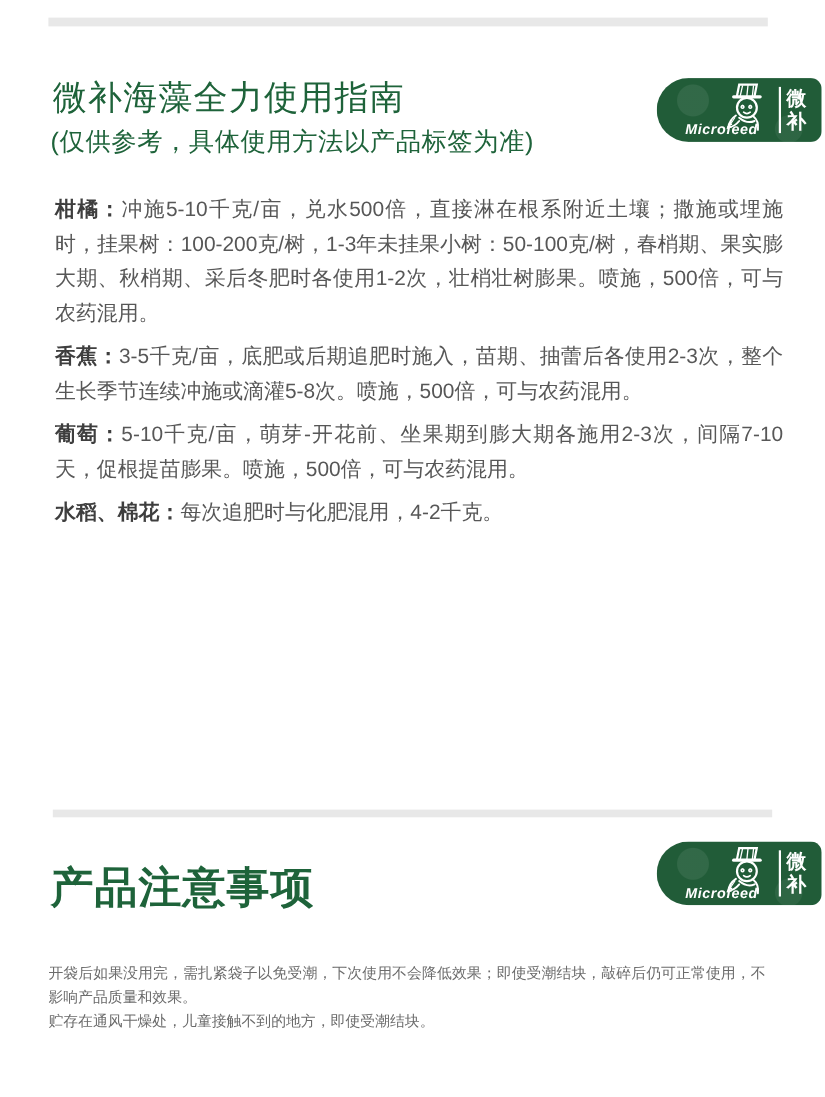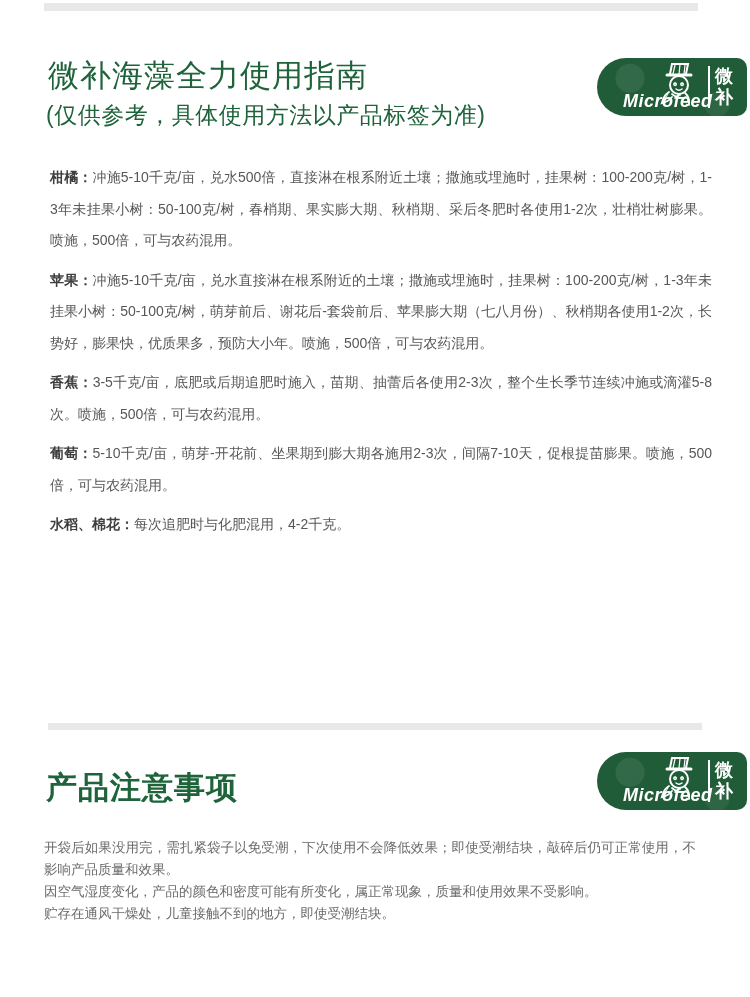--- a/index.html
+++ b/index.html
@@ -3,47 +3,47 @@
 <meta charset="utf-8">
 <style>
   :root{
     --green:#215c38;
     --heading-green:#1e633a;
     --bar-gray:#e8e8e8;
   }
   *{margin:0;padding:0;box-sizing:border-box;}
   html,body{background:#fff;}
   body{font-family:"Liberation Sans","DejaVu Sans",sans-serif;}
-  .page{position:relative;width:750px;height:935px;background:#ffffff;overflow:hidden;margin:1px auto;}
+  .page{position:relative;width:750px;height:935px;background:#ffffff;overflow:hidden;margin:14px auto;}
 
   .top-bar{position:absolute;left:44px;top:2px;width:654px;height:8px;background:var(--bar-gray);}
   .mid-bar{position:absolute;left:48px;top:722px;width:654px;height:7px;background:var(--bar-gray);}
 
   .title{position:absolute;left:48px;top:54px;font-size:31px;font-weight:500;color:var(--heading-green);letter-spacing:1px;white-space:nowrap;}
   .subtitle{position:absolute;left:46px;top:99px;font-size:23px;font-weight:400;color:var(--heading-green);letter-spacing:0.5px;white-space:nowrap;}
 
   .badge{position:absolute;right:3px;width:150px;height:58px;background:var(--green);
     border-radius:29px 10px 10px 29px;
     background-image:radial-gradient(circle at 22% 35%, rgba(255,255,255,0.08) 0 14px, transparent 15px),
                      radial-gradient(circle at 80% 80%, rgba(255,255,255,0.06) 0 12px, transparent 13px);
     display:flex;align-items:center;justify-content:flex-end;padding-right:14px;}
   .badge.badge-top{top:57px;}
   .badge.badge-bottom{top:751px;}
   .badge .mascot{display:block;margin-right:4px;margin-top:-2px;}
   .badge .vbar{width:2px;height:42px;background:#ffffff;margin:0 5px 0 3px;}
   .badge .cn-col{display:flex;flex-direction:column;color:#ffffff;font-weight:700;font-size:18px;line-height:21px;text-align:center;}
-  .badge .en{position:absolute;left:26px;bottom:4px;color:#ffffff;font-size:18px;font-weight:700;font-style:italic;letter-spacing:0.5px;}
+  .badge .en{position:absolute;left:26px;bottom:4px;color:#ffffff;font-size:13px;font-weight:700;font-style:italic;letter-spacing:0.5px;}
 
   .usage{position:absolute;left:50px;top:161px;width:662px;}
-  .usage p{font-size:14px;line-height:31.5px;color:#575757;margin-bottom:8px;text-align:justify;}
+  .usage p{font-size:19px;line-height:31.5px;color:#575757;margin-bottom:8px;text-align:justify;}
   .usage p b{font-weight:700;color:#3e3e3e;}
 
-  .section2-title{position:absolute;left:46px;top:766px;font-size:31px;font-weight:700;color:var(--heading-green);letter-spacing:1px;white-space:nowrap;}
+  .section2-title{position:absolute;left:46px;top:766px;font-size:39px;font-weight:700;color:var(--heading-green);letter-spacing:1px;white-space:nowrap;}
 
-  .notes{position:absolute;left:44px;top:836px;width:652px;}
+  .notes{position:absolute;left:44px;top:860px;width:652px;}
   .notes p{font-size:13.5px;line-height:22px;color:#6b6b6b;text-align:justify;}
 </style>
 </head>
 <body>
 
 <div class="page">
 
   <div class="top-bar"></div>
 
   <div class="title">微补海藻全力使用指南</div>
@@ -66,21 +66,20 @@
     <div class="vbar"></div>
     <div class="cn-col">
       <span>微</span>
       <span>补</span>
     </div>
     <span class="en">Microfeed</span>
   </div>
 
   <div class="usage">
     <p><b>柑橘：</b><span>冲施5-10千克/亩，兑水500倍，直接淋在根系附近土壤；撒施或埋施时，挂果树：100-200克/树，1-3年未挂果小树：50-100克/树，春梢期、果实膨大期、秋梢期、采后冬肥时各使用1-2次，壮梢壮树膨果。喷施，500倍，可与农药混用。</span></p>
-    <p><b>苹果：</b><span>冲施5-10千克/亩，兑水直接淋在根系附近的土壤；撒施或埋施时，挂果树：100-200克/树，1-3年未挂果小树：50-100克/树，萌芽前后、谢花后-套袋前后、苹果膨大期（七八月份）、秋梢期各使用1-2次，长势好，膨果快，优质果多，预防大小年。喷施，500倍，可与农药混用。</span></p>
     <p><b>香蕉：</b><span>3-5千克/亩，底肥或后期追肥时施入，苗期、抽蕾后各使用2-3次，整个生长季节连续冲施或滴灌5-8次。喷施，500倍，可与农药混用。</span></p>
     <p><b>葡萄：</b><span>5-10千克/亩，萌芽-开花前、坐果期到膨大期各施用2-3次，间隔7-10天，促根提苗膨果。喷施，500倍，可与农药混用。</span></p>
     <p><b>水稻、棉花：</b><span>每次追肥时与化肥混用，4-2千克。</span></p>
   </div>
 
   <div class="mid-bar"></div>
 
   <div class="section2-title">产品注意事项</div>
 
   <div class="badge badge-bottom">
@@ -100,17 +99,16 @@
     <div class="vbar"></div>
     <div class="cn-col">
       <span>微</span>
       <span>补</span>
     </div>
     <span class="en">Microfeed</span>
   </div>
 
   <div class="notes">
     <p>开袋后如果没用完，需扎紧袋子以免受潮，下次使用不会降低效果；即使受潮结块，敲碎后仍可正常使用，不影响产品质量和效果。</p>
-    <p>因空气湿度变化，产品的颜色和密度可能有所变化，属正常现象，质量和使用效果不受影响。</p>
     <p>贮存在通风干燥处，儿童接触不到的地方，即使受潮结块。</p>
   </div>
 
 </div>
 
 </body></html>

